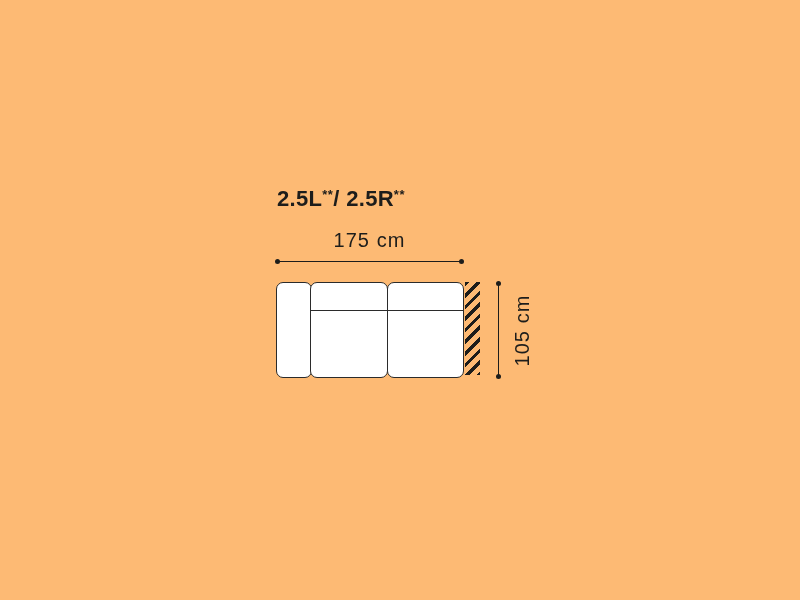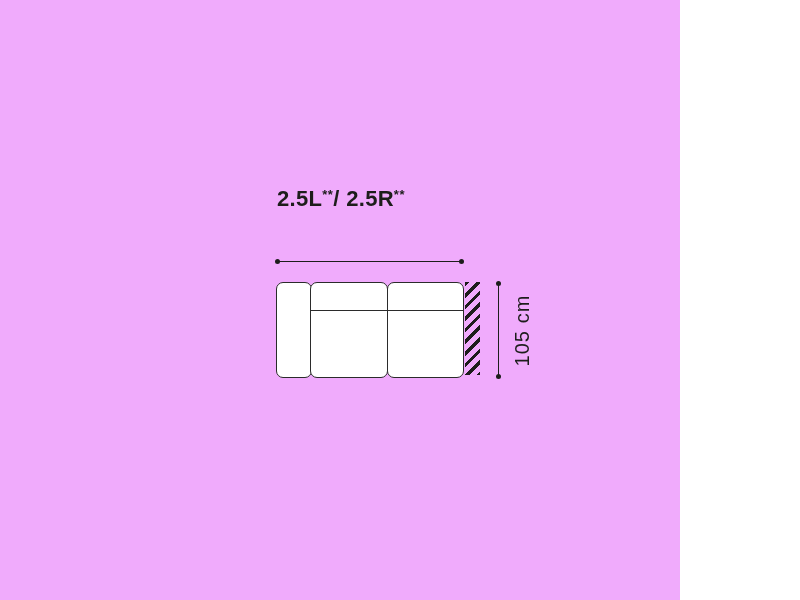--- a/index.html
+++ b/index.html
@@ -2,23 +2,23 @@
 <html><head>
 <meta charset="utf-8">
 <style>
   html, body {
     margin: 0;
     padding: 0;
     background: #ffffff;
   }
   .stage {
     position: relative;
-    width: 680px;
+    width: 800px;
     height: 600px;
-    background: #f0abfc;
+    background: #fdba74;
     overflow: hidden;
     font-family: "Liberation Sans", "DejaVu Sans", sans-serif;
     color: #1d1d1b;
   }
   
   .title {
     position: absolute;
     left: 277px;
     top: 186px;
     font-size: 22px;
@@ -130,20 +130,21 @@
     letter-spacing: 1.1px;
   }
 </style>
 </head>
 <body>
 
 <div class="stage">
 
   <div class="title"><span>2.5L</span><span class="sup">**</span><span>/ 2.5R</span><span class="sup">**</span></div>
 
+  <div class="hdim-label">175 cm</div>
   <div class="hdim-line">
     <span class="dot dot-l"></span>
     <span class="dot dot-r"></span>
   </div>
 
   <div class="sofa">
     <div class="mod mod-armrest"></div>
     <div class="mod mod-seat1">
       <div class="backrest"></div>
     </div>

